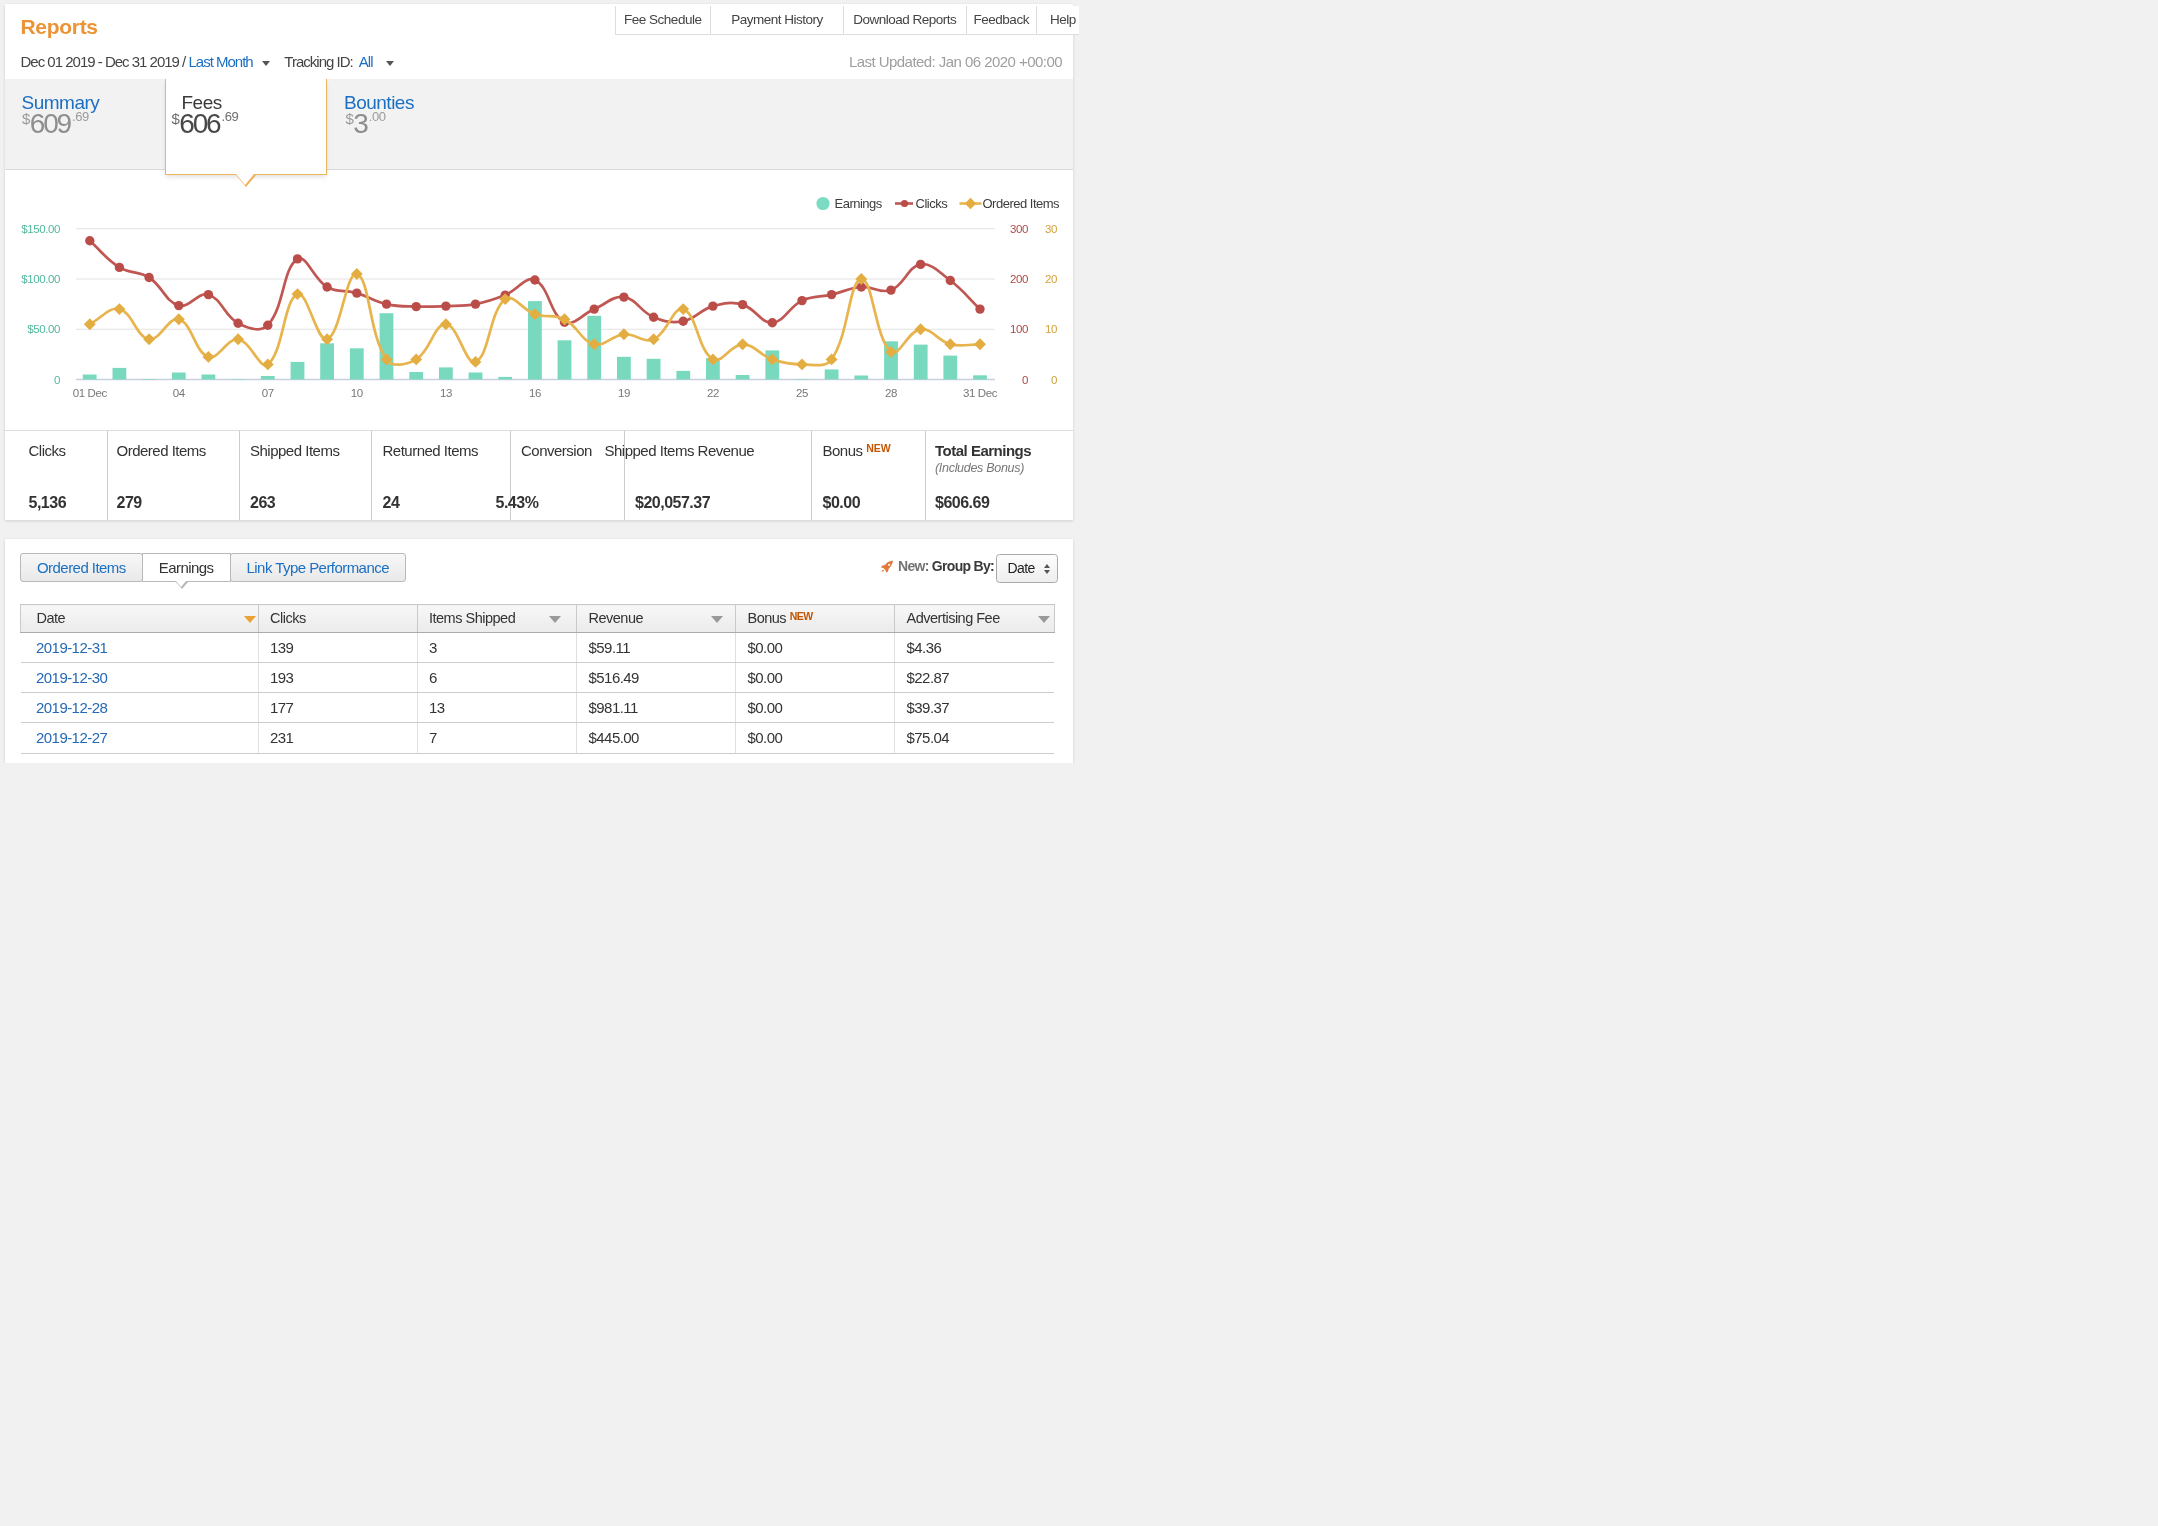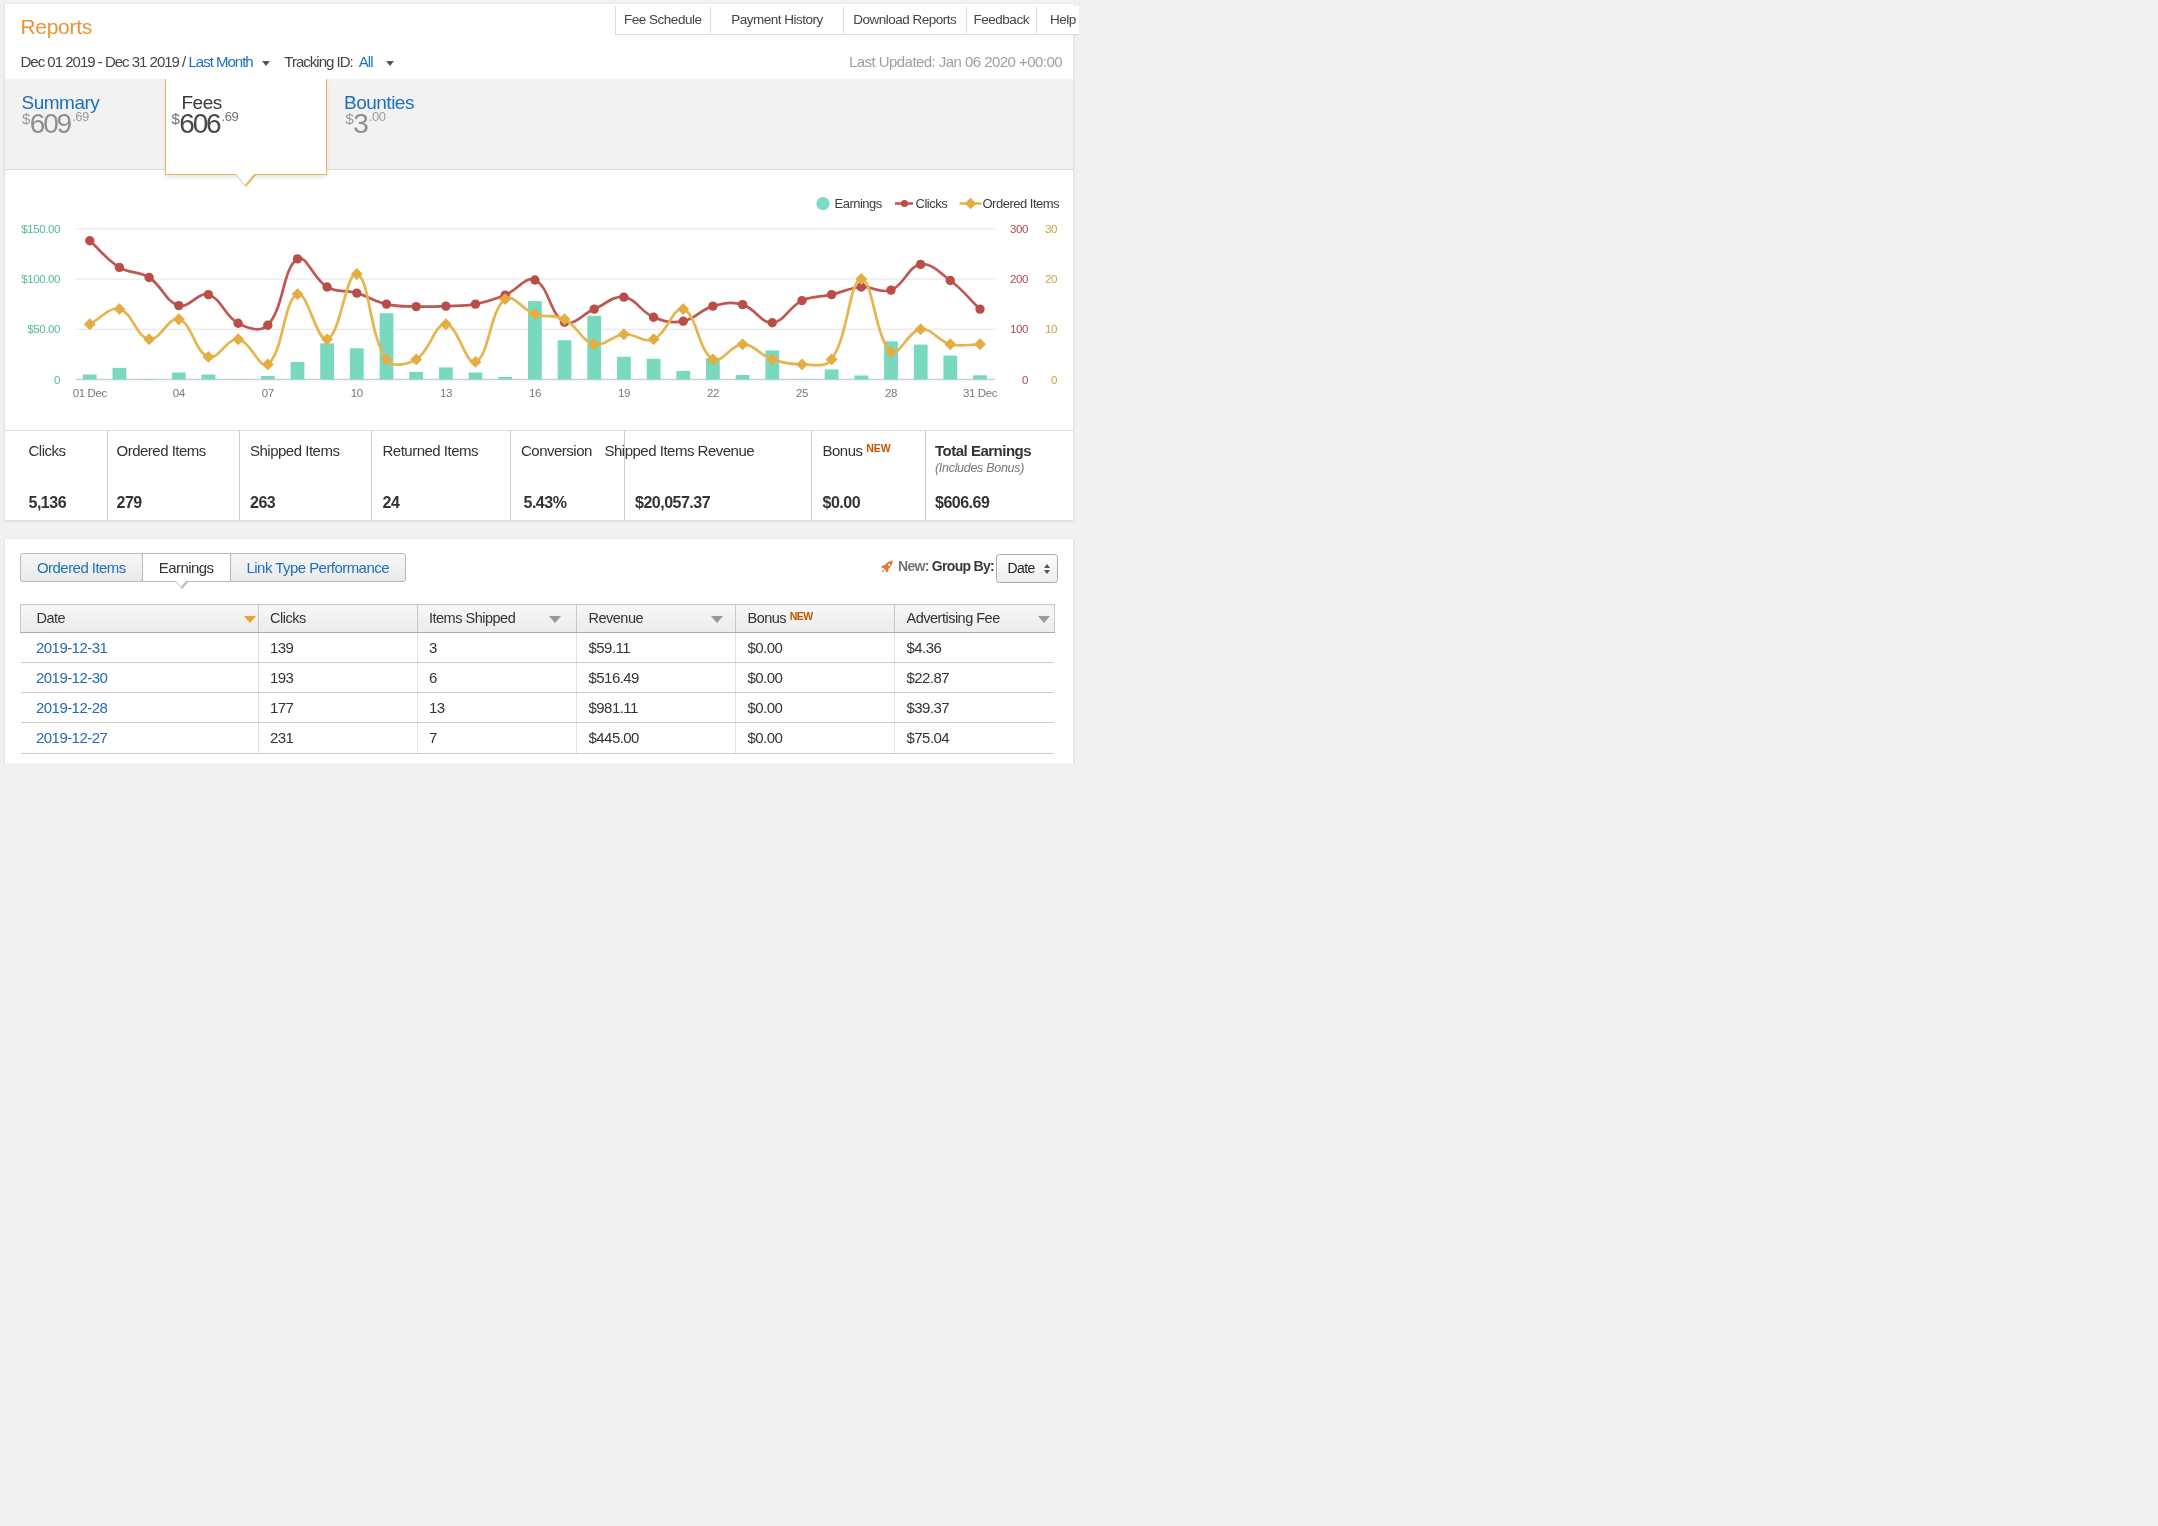--- a/index.html
+++ b/index.html
@@ -1,20 +1,20 @@
 <!DOCTYPE html>
 <html><head><meta charset="utf-8"><style>
 *{margin:0;padding:0;box-sizing:border-box}
 html,body{width:1079px;height:763px;overflow:hidden}
 body{position:relative;background:#f1f1f2;font-family:"Liberation Sans",sans-serif;color:#333}
 #card1{position:absolute;left:4.5px;top:4px;width:1068.5px;height:515.5px;background:#fff;box-shadow:0 1px 3px rgba(0,0,0,.14)}
 #card2{position:absolute;left:4.5px;top:538.5px;width:1068.5px;height:300px;background:#fff;box-shadow:0 1px 3px rgba(0,0,0,.14)}
 #topnav{position:absolute;left:611px;top:1.5px;display:flex}
 #topnav div{border:1px solid #ddd;border-top:none;margin-left:-1px;background:#fff;height:29px;line-height:28px;text-align:center;font-size:13.5px;letter-spacing:-0.5px;color:#444}
-h1{position:absolute;left:16px;top:11px;font-size:21px;font-weight:400;color:#ec9335;letter-spacing:-0.3px}
+h1{position:absolute;left:16px;top:11px;font-size:21px;font-weight:700;color:#ec9335;letter-spacing:-0.3px}
 #daterow{position:absolute;left:16px;top:49px;font-size:15px;letter-spacing:-1px;color:#444}
 #daterow .blue,#lbl-sum,#lbl-bty,.tabbtn{color:#1d6fc2}
 .caret{display:inline-block;width:0;height:0;border-left:4px solid transparent;border-right:4px solid transparent;border-top:5px solid #555;margin:0 2px 1px 9px}
 #lastupd{position:absolute;right:11px;top:49px;width:500px;text-align:right;font-size:15px;letter-spacing:-0.55px;color:#9e9e9e}
 #band{position:absolute;left:0;top:74.5px;width:1068.5px;height:91px;background:#f2f2f3;border-bottom:1px solid #d9d9d9}
 #popup{position:absolute;left:160.5px;top:74.5px;width:161.5px;height:96px;background:#fff;border:1px solid #ecb45f;border-top:none;box-shadow:0 3px 5px -1px rgba(0,0,0,.12);z-index:3}
 #arrow-o{position:absolute;left:230px;top:170.2px;width:0;height:0;border-left:11px solid transparent;border-right:11px solid transparent;border-top:13px solid #ecb45f;z-index:3}
 #arrow-i{position:absolute;left:231.5px;top:170.2px;width:0;height:0;border-left:9.5px solid transparent;border-right:9.5px solid transparent;border-top:11px solid #fff;z-index:4}
 .cardlbl{position:absolute;top:88px;font-size:19px;letter-spacing:-0.5px;z-index:5}
 .bigval{position:absolute;top:103.5px;z-index:5;letter-spacing:-1px}
@@ -227,21 +227,21 @@
     <div class="sep" style="left:920px"></div>
  <div class="slbl" style="left:24px">Clicks</div>
     <div class="sval" style="left:24px">5,136</div>
     <div class="slbl" style="left:112px">Ordered Items</div>
     <div class="sval" style="left:112px">279</div>
     <div class="slbl" style="left:245.5px">Shipped Items</div>
     <div class="sval" style="left:245.5px">263</div>
     <div class="slbl" style="left:378px">Returned Items</div>
     <div class="sval" style="left:378px">24</div>
     <div class="slbl" style="left:516.5px">Conversion</div>
-    <div class="sval" style="left:519px">5.43%</div>
+    <div class="sval" style="left:491px">5.43%</div>
     <div class="slbl" style="left:600px">Shipped Items Revenue</div>
     <div class="sval" style="left:630.5px">$20,057.37</div>
     <div class="slbl" style="left:818px">Bonus <span class="snew">NEW</span></div>
     <div class="sval" style="left:818px">$0.00</div>
     <div class="slbl" style="left:930.5px"><b style="letter-spacing:-0.5px">Total Earnings</b></div>
     <div class="sval" style="left:930.5px">$606.69</div>
     <div id="inc">(Includes Bonus)</div>
 </div>
 <div id="card2">
  <div id="tabs">

